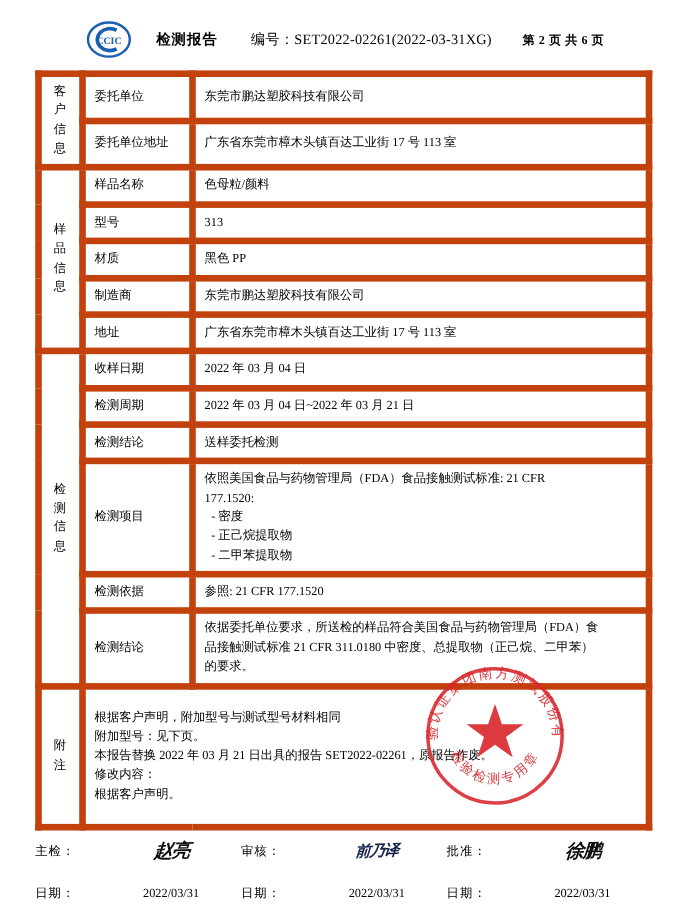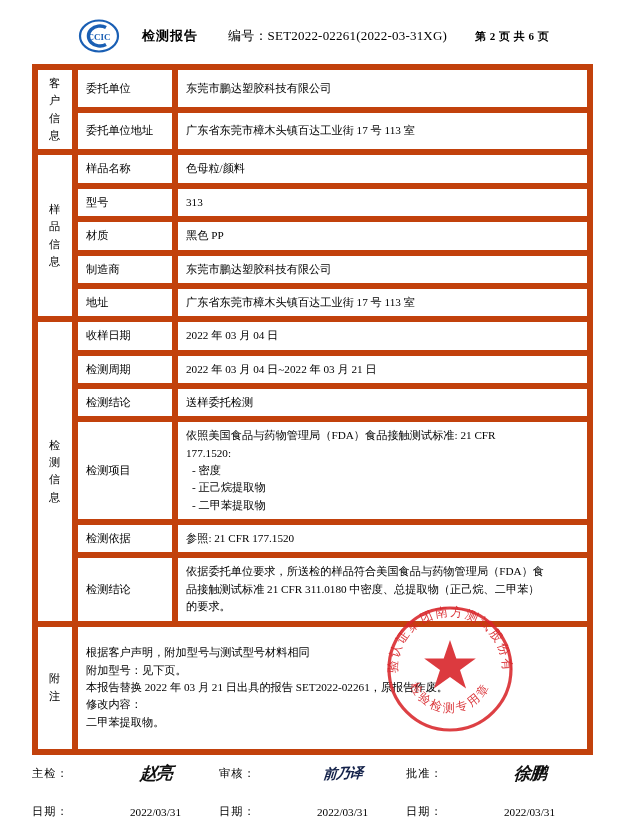--- a/index.html
+++ b/index.html
@@ -286,21 +286,21 @@
         </td>
       </tr>
 
       <tr>
         <td class="notes-label">附 注</td>
         <td class="notes-body" colspan="2">
           <span class="val-line">根据客户声明，附加型号与测试型号材料相同</span>
           <span class="val-line">附加型号：见下页。</span>
           <span class="val-line">本报告替换 2022 年 03 月 21 日出具的报告 SET2022-02261，原报告作废。</span>
           <span class="val-line">修改内容：</span>
-          <span class="val-line">二甲苯提取物。</span>
+          <span class="val-line">根据客户声明。</span>
         </td>
       </tr>
     </tbody>
   </table>
 
   <div class="sig-wrap">
     <table class="sig">
       <tbody>
         <tr>
           <td class="sig-label">主检：</td>

